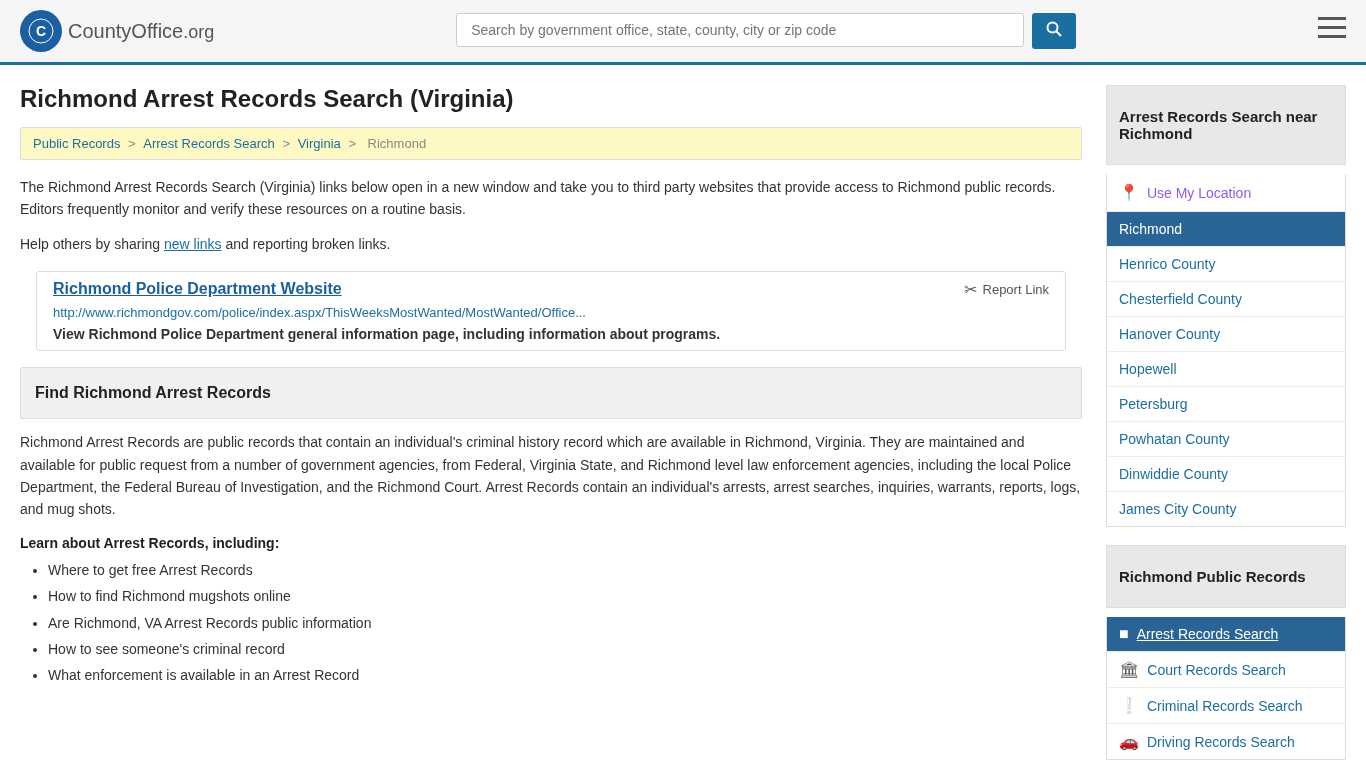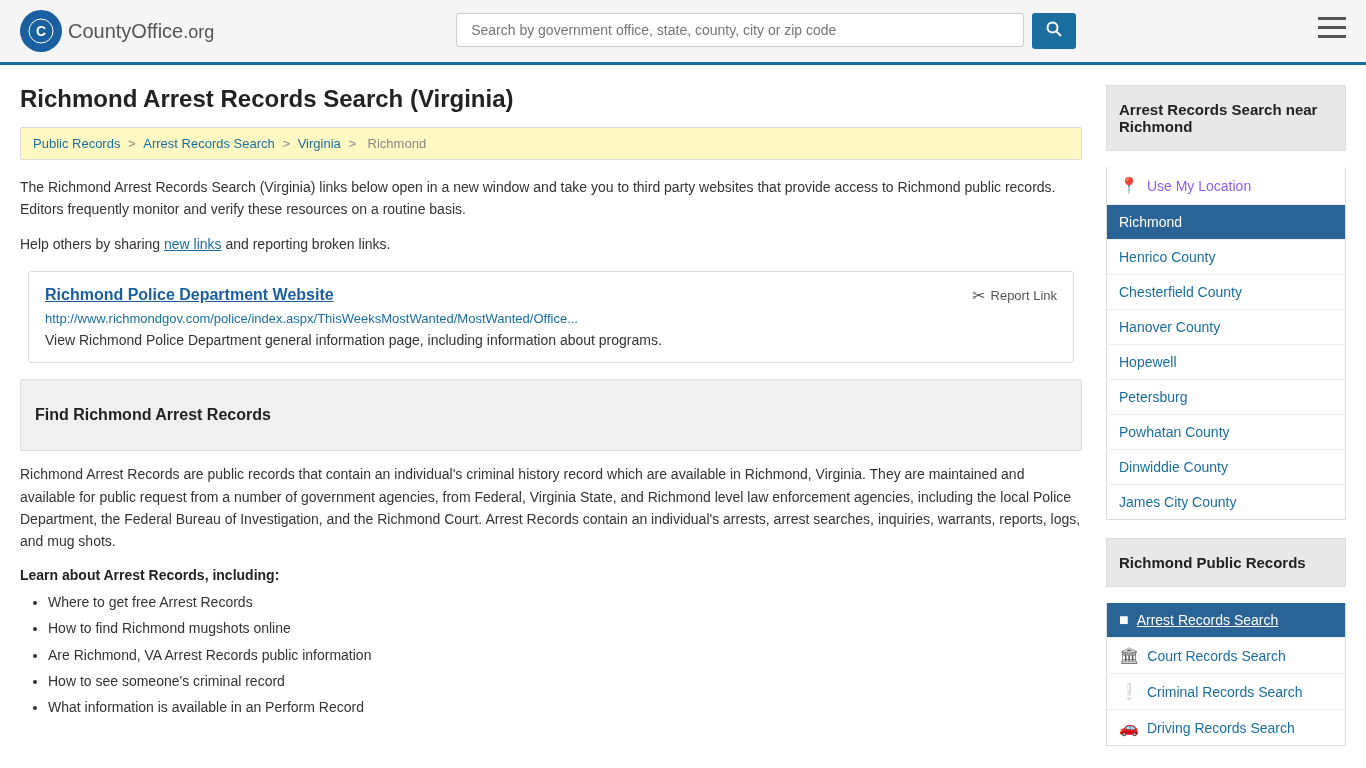--- a/index.html
+++ b/index.html
@@ -122,22 +122,22 @@
     }
     .desc-para a {
       color: #1a6fa0;
       text-decoration: underline;
     }
 
     
     .link-card {
       border: 1px solid #ddd;
       border-radius: 3px;
-      padding: 14px 16px;
-      margin: 16px 8px;
+      padding: 8px 16px;
+      margin: 16px 16px;
       background: #fff;
     }
     .link-card-header {
       display: flex;
       justify-content: space-between;
       align-items: flex-start;
       margin-bottom: 6px;
     }
     .link-card-title {
       font-size: 16px;
@@ -158,26 +158,27 @@
       padding: 0;
     }
     .link-card-url {
       color: #1a6fa0;
       font-size: 13px;
       margin-bottom: 6px;
     }
     .link-card-desc {
       font-size: 14px;
       color: #333;
+      font-weight: bold;
     }
 
     
     .section-header {
       background: #f0f0f0;
-      padding: 26px 14px;
+      padding: 16px 14px;
       font-size: 16px;
       font-weight: bold;
       color: #222;
       border: 1px solid #ddd;
       border-radius: 2px;
       margin-bottom: 12px;
     }
 
     
     .body-text {
@@ -199,26 +200,26 @@
     .learn-list li {
       margin-bottom: 4px;
       font-size: 14px;
       color: #333;
       line-height: 1.6;
     }
 
     
     .sidebar-section-title {
       background: #e8e8e8;
-      padding: 15px 12px;
+      padding: 22px 12px;
       font-size: 15px;
       font-weight: bold;
       color: #222;
       border: 1px solid #ddd;
-      margin-bottom: 16px;
+      margin-bottom: 9px;
     }
     .sidebar-list {
       border: 1px solid #ddd;
       border-top: none;
       margin-bottom: 18px;
     }
     .sidebar-item {
       padding: 9px 12px;
       font-size: 14px;
       cursor: pointer;
@@ -344,21 +345,21 @@
     </div>
 
     <div class="section-header">Find Richmond Arrest Records</div>
     <p class="body-text">Richmond Arrest Records are public records that contain an individual's criminal history record which are available in Richmond, Virginia. They are maintained and available for public request from a number of government agencies, from Federal, Virginia State, and Richmond level law enforcement agencies, including the local Police Department, the Federal Bureau of Investigation, and the Richmond Court. Arrest Records contain an individual's arrests, arrest searches, inquiries, warrants, reports, logs, and mug shots.</p>
     <p class="learn-list-header">Learn about Arrest Records, including:</p>
     <ul class="learn-list">
     <li>Where to get free Arrest Records</li>
         <li>How to find Richmond mugshots online</li>
         <li>Are Richmond, VA Arrest Records public information</li>
         <li>How to see someone's criminal record</li>
-        <li>What information is available in an Perform Record</li>
+        <li>What enforcement is available in an Arrest Record</li>
       </ul>
 
   </div>
 
   <div id="sidebar">
 
     <div class="sidebar-section-title">Arrest Records Search near Richmond</div>
     <div class="sidebar-list">
       <div class="sidebar-use-location">
         <span style="color:#2a6496;font-size:16px;">📍</span>

